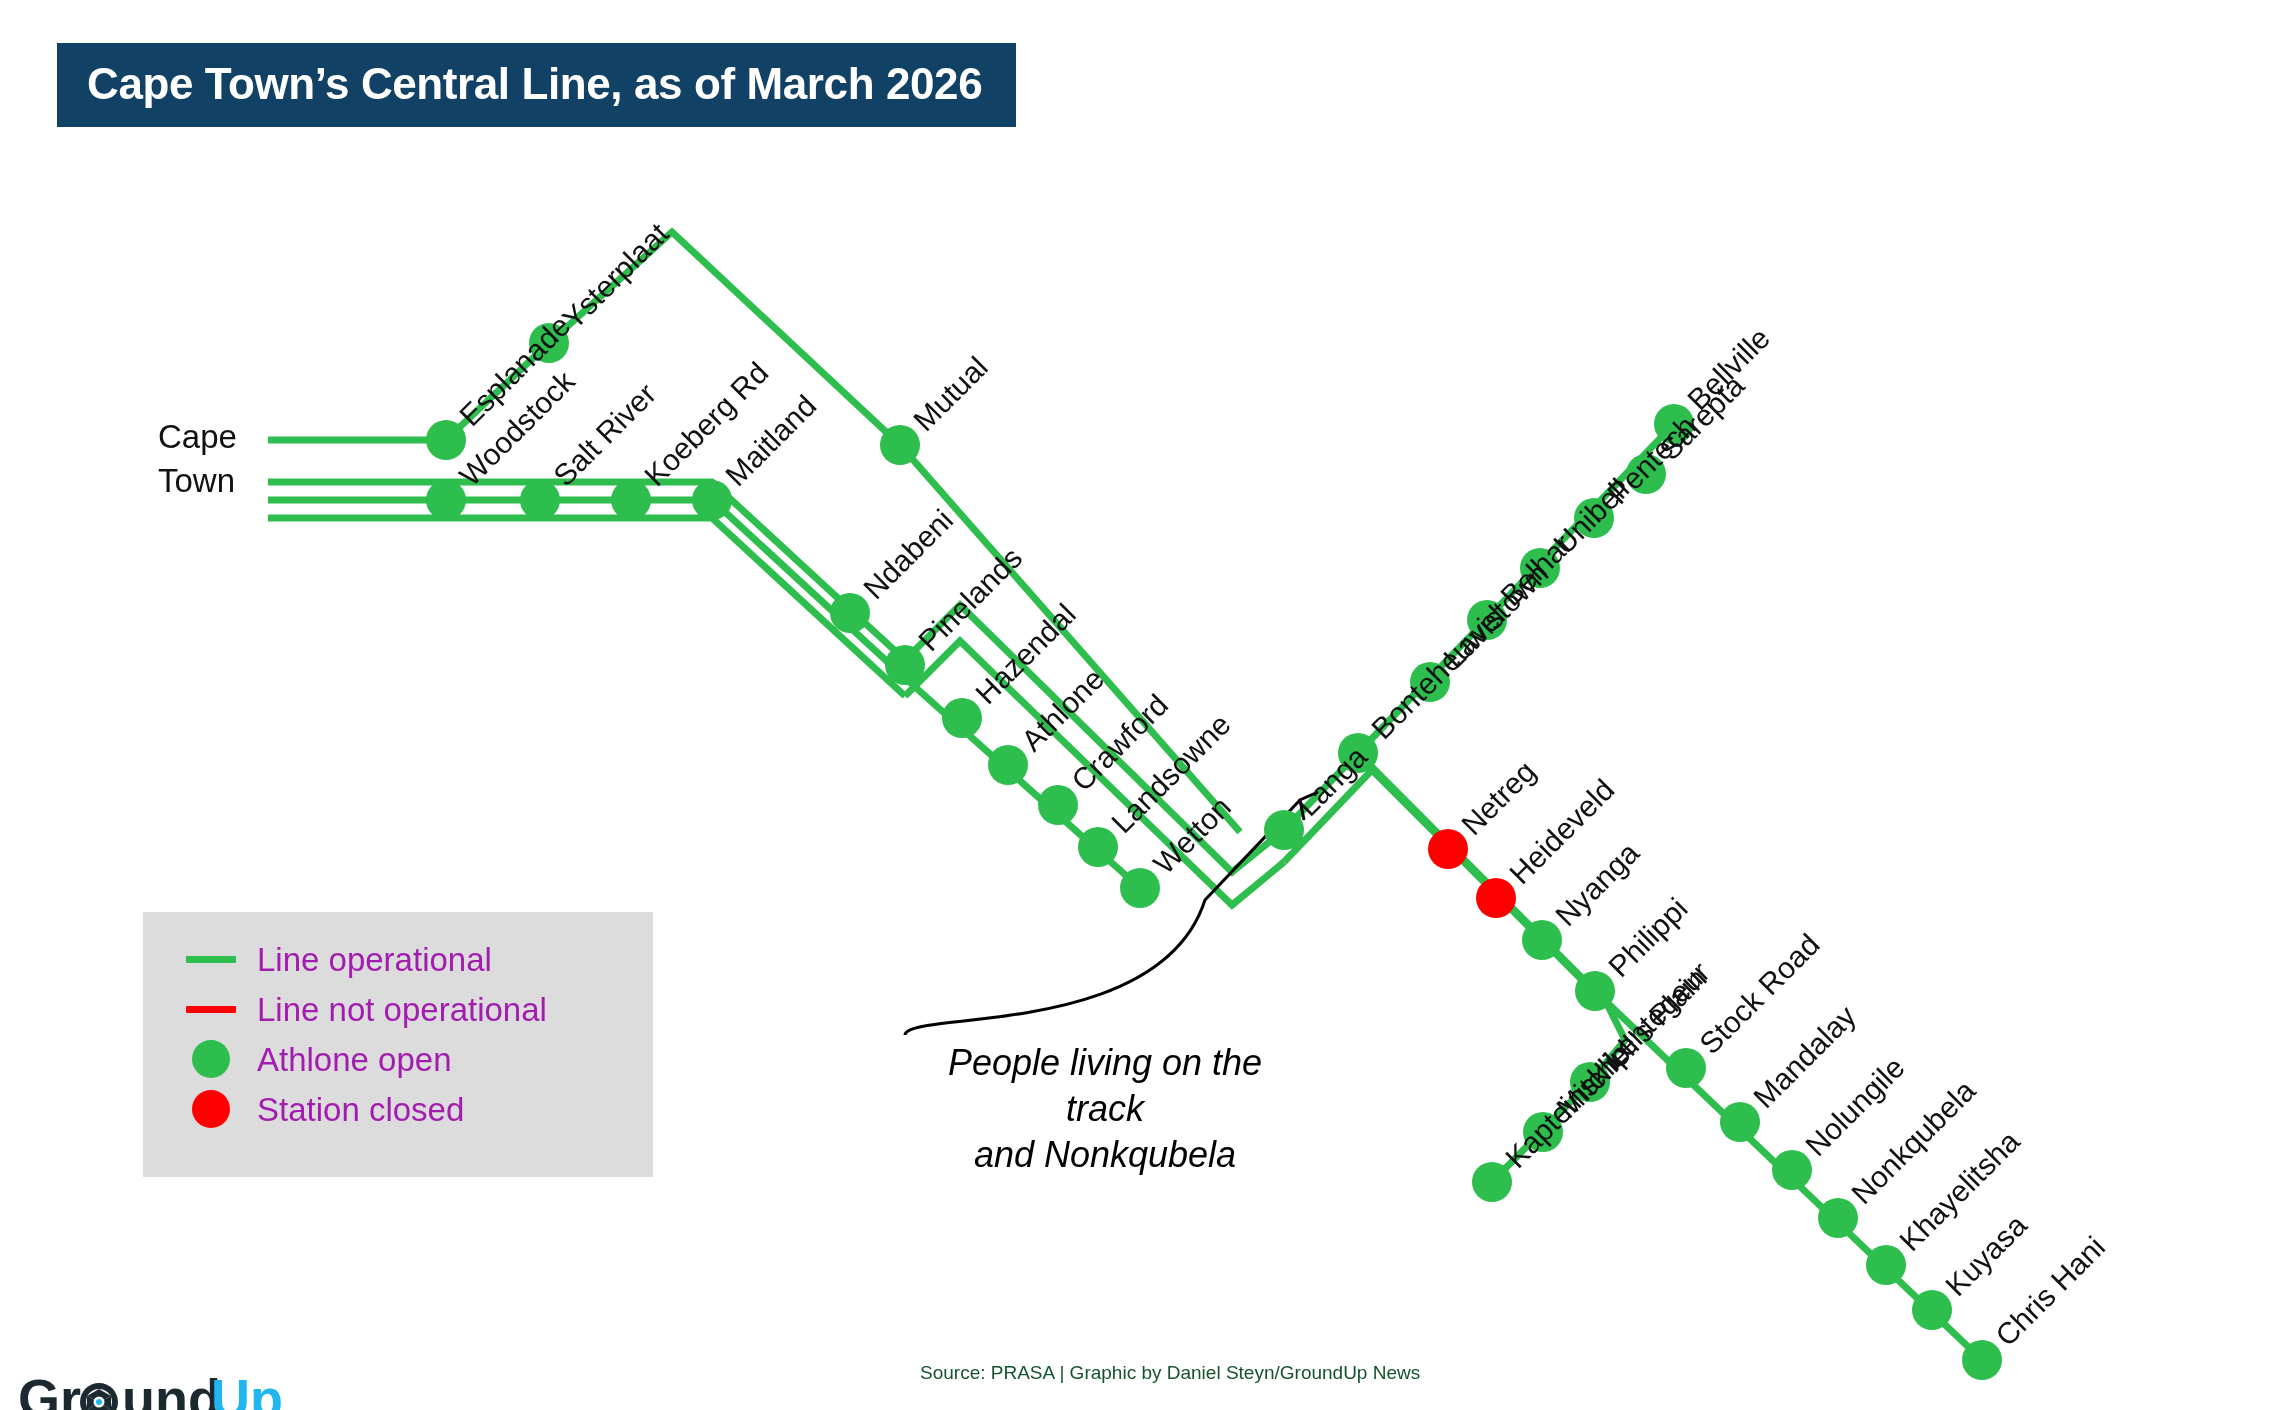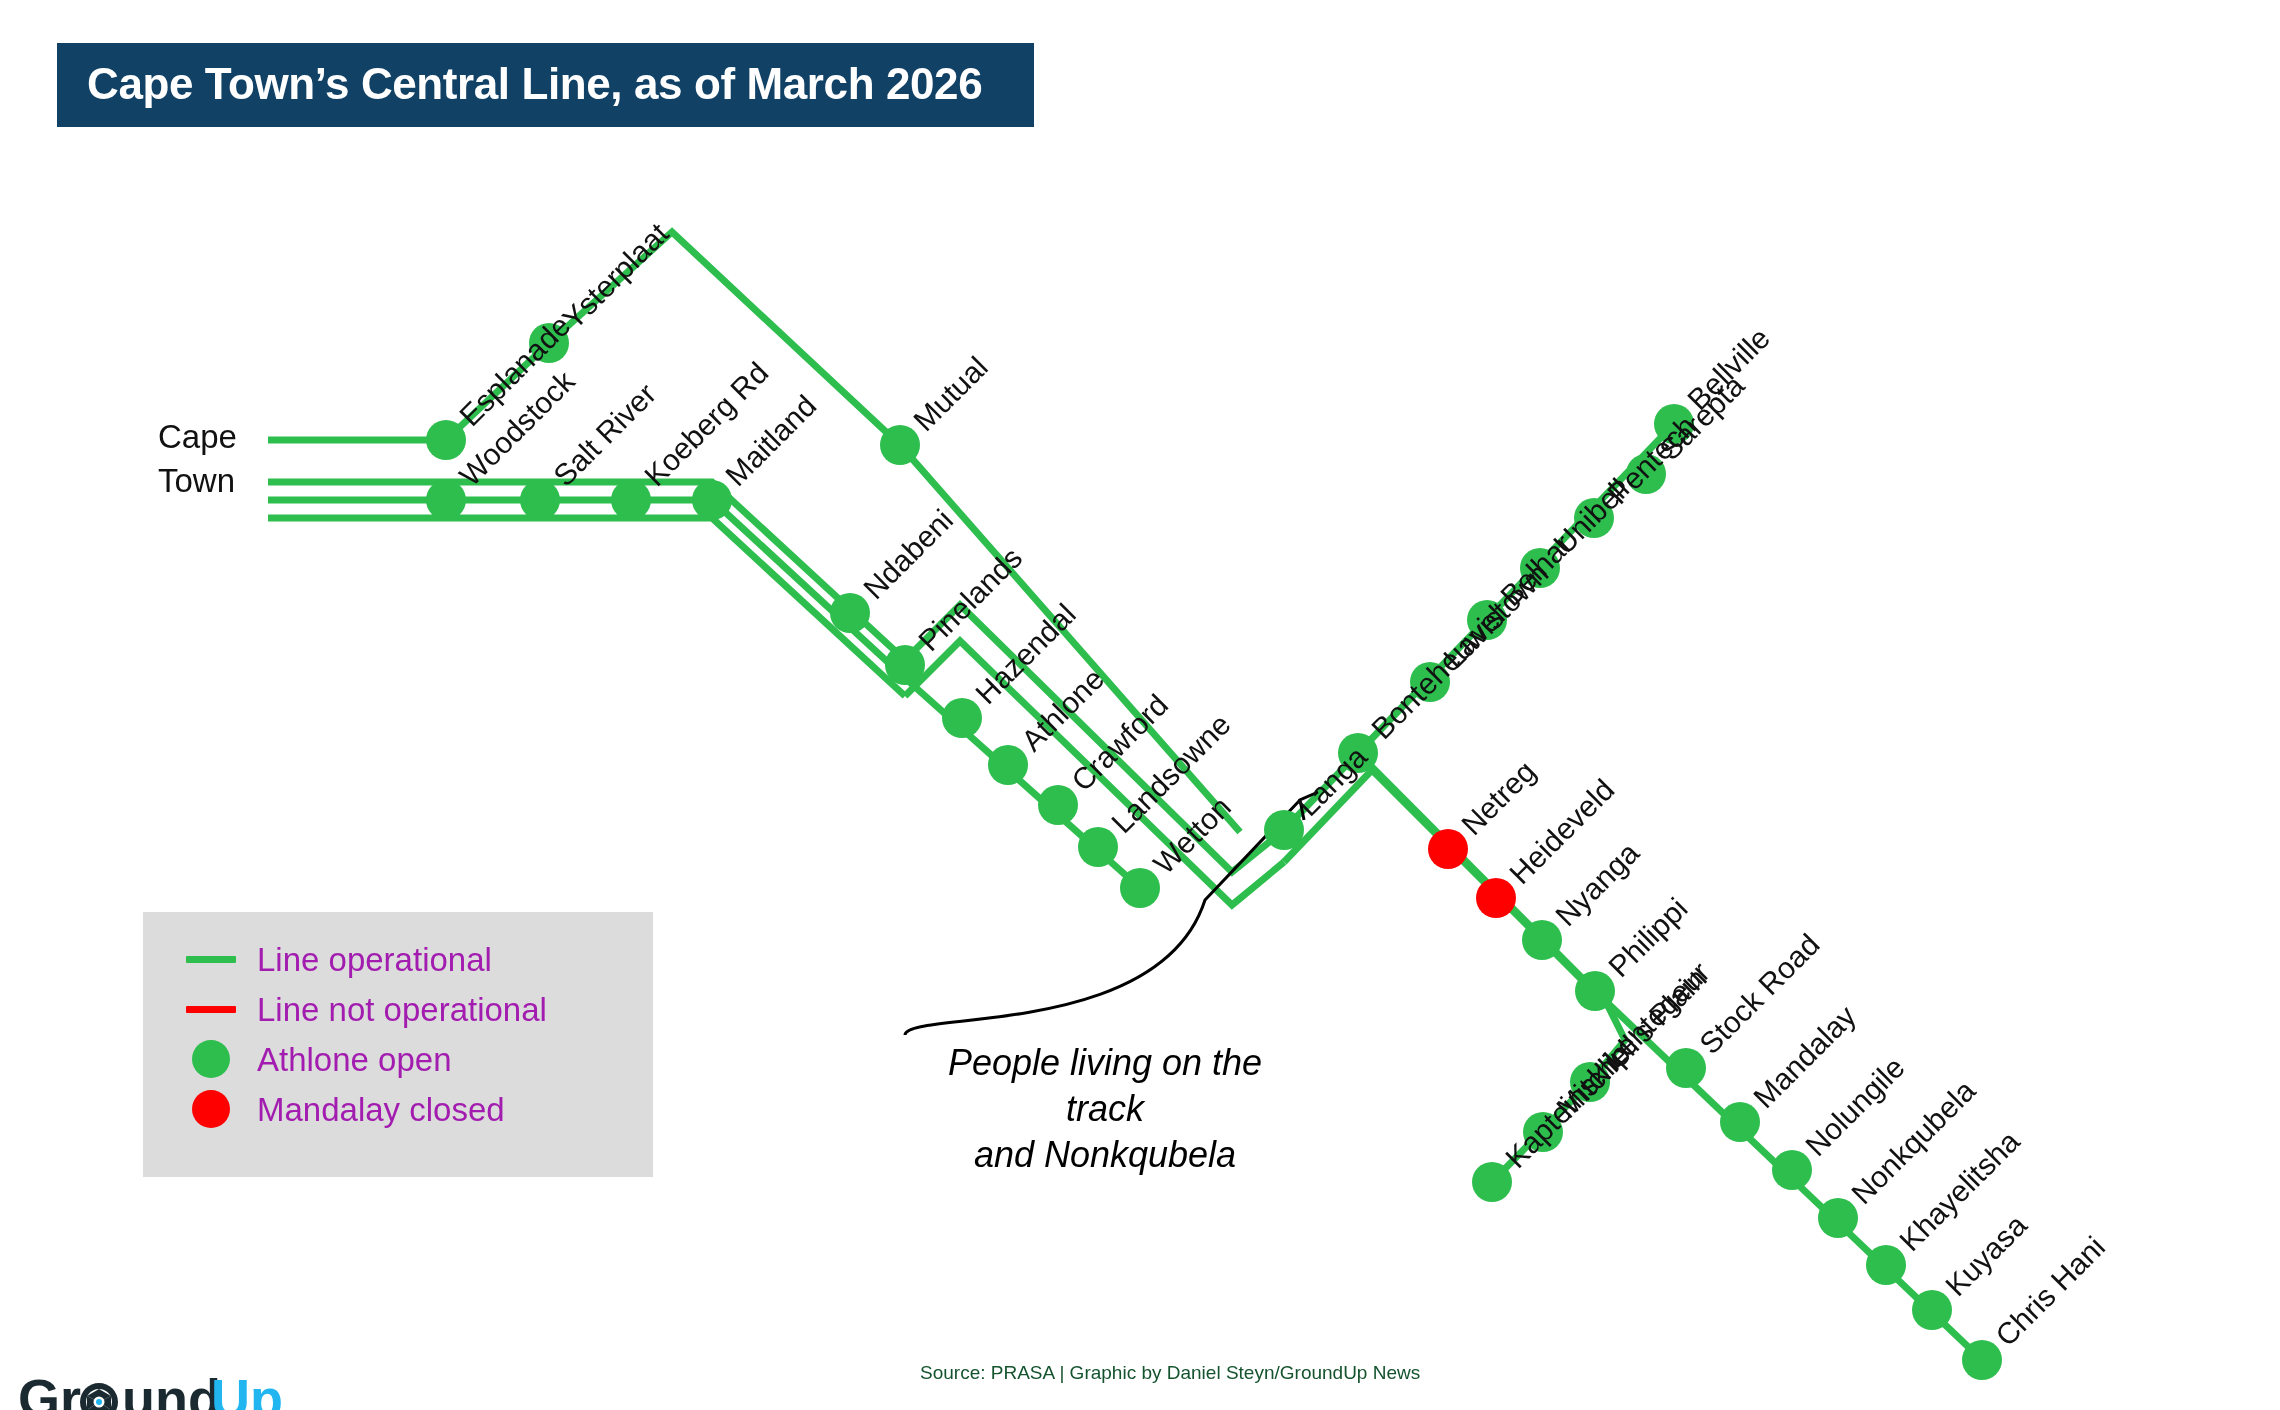--- a/index.html
+++ b/index.html
@@ -7,21 +7,21 @@
     width:2280px;height:1410px;
     background:#ffffff;
     font-family:"Liberation Sans", sans-serif;
     overflow:hidden;position:relative;
   }
   #root{position:relative;width:2280px;height:1410px;}
 
   
   .title-bar{
     position:absolute;left:57px;top:43px;
-    padding:18px 52px 20px 30px;
+    padding:18px 34px 20px 30px;
     background:#114266;
     display:inline-block;
   }
   .title-bar .t{
     color:#ffffff;
     font-size:44px;
     font-weight:bold;
     letter-spacing:-0.4px;
     white-space:nowrap;
     line-height:1.05;
@@ -215,21 +215,21 @@
     <div class="legend-row">
       <span class="swatch">
         <span class="dot" style="background:#2DBE4E"></span>
       </span>
       <span class="lbl">Athlone open</span>
     </div>
     <div class="legend-row">
       <span class="swatch">
         <span class="dot" style="background:#FF0000"></span>
       </span>
-      <span class="lbl">Mandalay closed</span>
+      <span class="lbl">Station closed</span>
     </div>
   </div>
 
   <div class="annot">
     <div>People living on the track</div>
     <div>and Nonkqubela</div>
   </div>
 
   <div class="source">Source: PRASA | Graphic by Daniel Steyn/GroundUp News</div>
 

